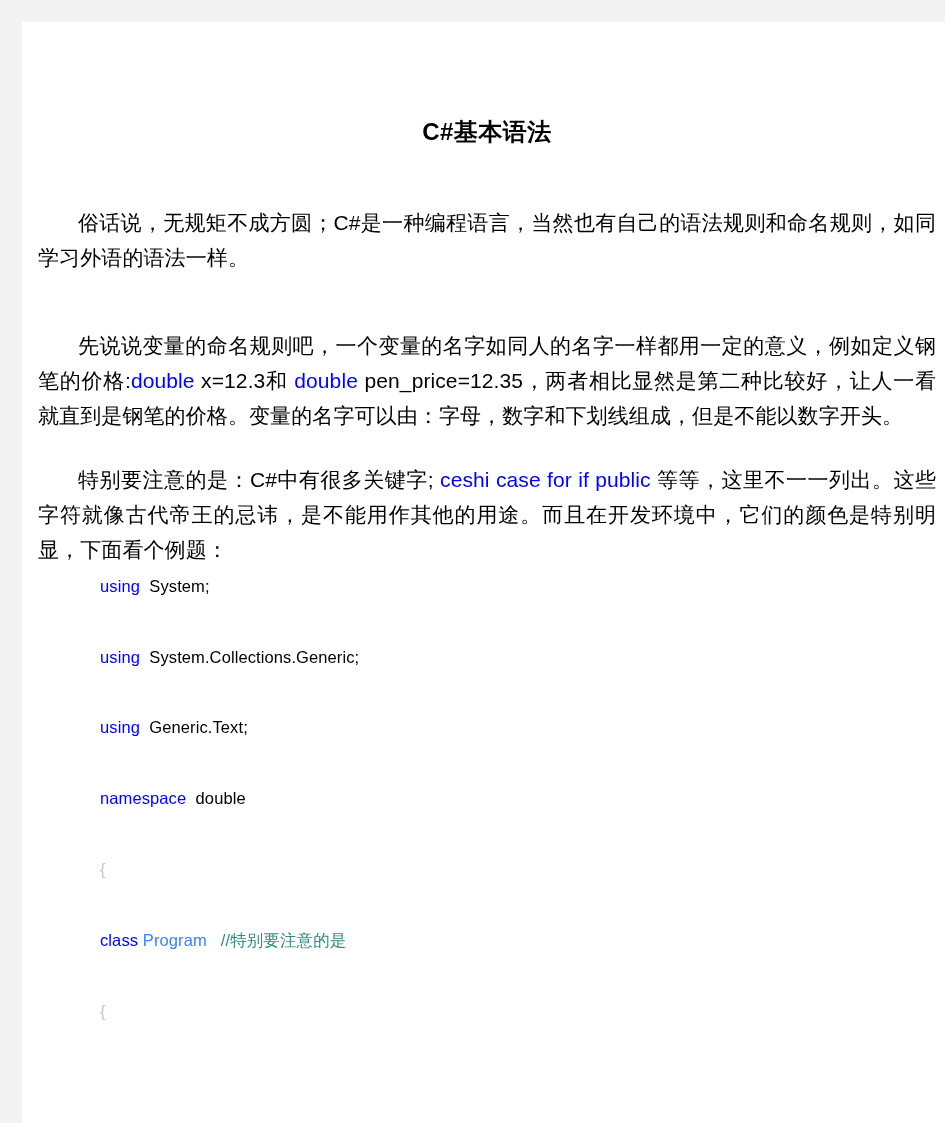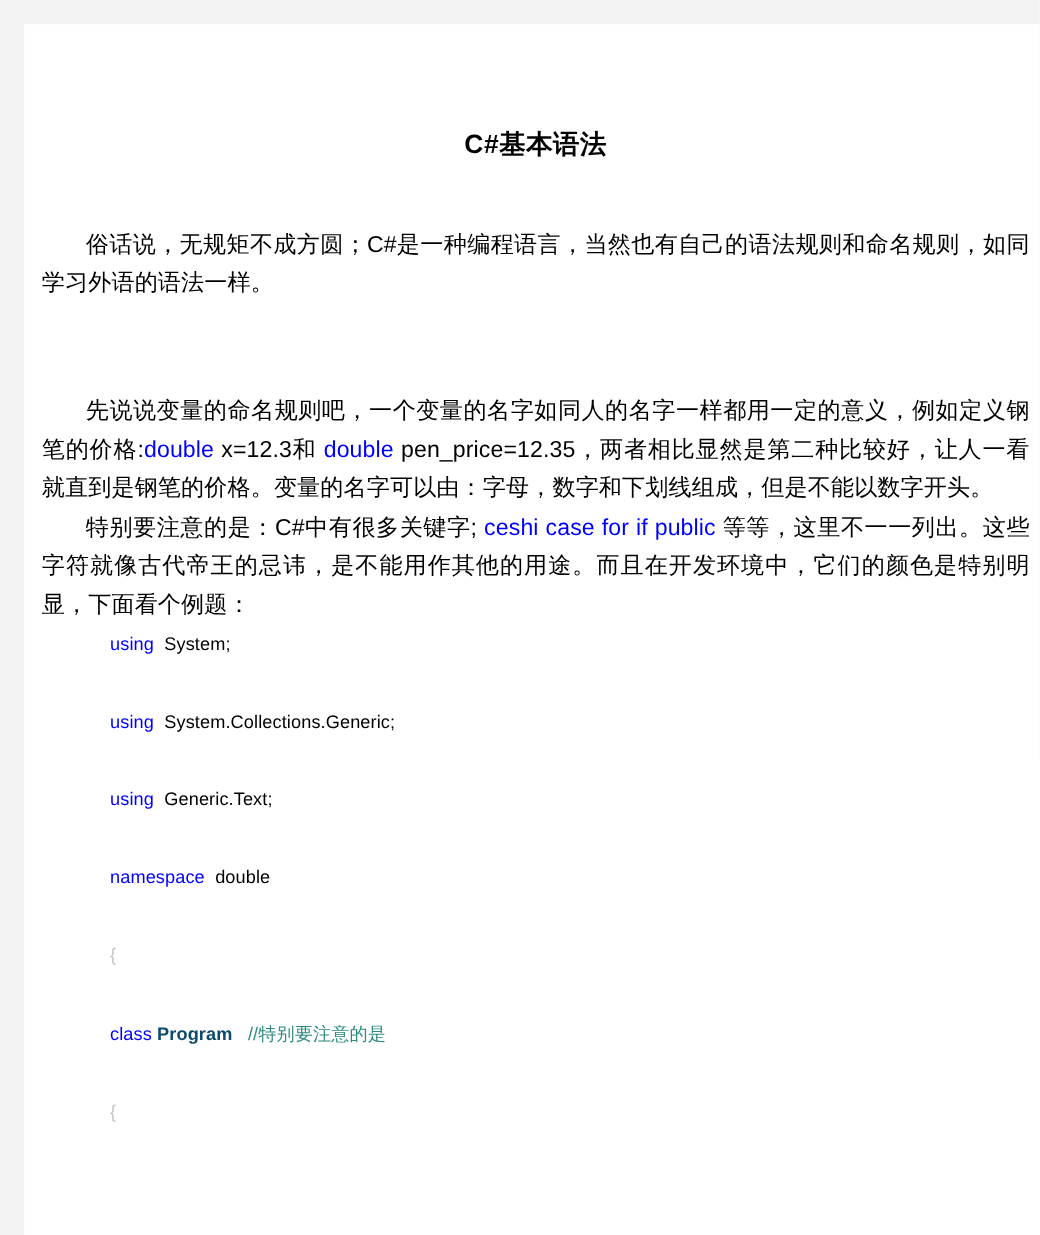--- a/index.html
+++ b/index.html
@@ -56,42 +56,42 @@
     margin: 0;
     font-size: 21px;
     color: #000000;
     line-height: 35px;
     text-indent: 40px;
     text-align: justify;
     text-justify: inter-ideograph;
     letter-spacing: 0.1px;
   }
   .para.p1 { top: 183px; }
-  .para.p2 { top: 306px; margin-top: 28px; }
+  .para.p2 { top: 306px; }
   .para.p3 { top: 440px; }
 
   
   .kw-blue {
     color: #0000ff;
   }
 
   
   .code-line {
     position: absolute;
     left: 62px;
     width: 836px;
     margin: 0;
     font-size: 16.5px;
     line-height: 24px;
     color: #000000;
     white-space: pre;
     letter-spacing: 0.1px;
   }
   .code-kw    { color: #0000ff; }
-  .code-type  { color: #0c4a6e; font-weight: bold; }
+  .code-type  { color: #3b82f6; }
   .code-cmt   { color: #2e8b80; }
   .code-brace { color: #c9c4bd; }
   .code-plain { color: #000000; text-align: center; }
 </style>
 </head>
 <body>
 
 <div class="page">
   <div class="content">
 

